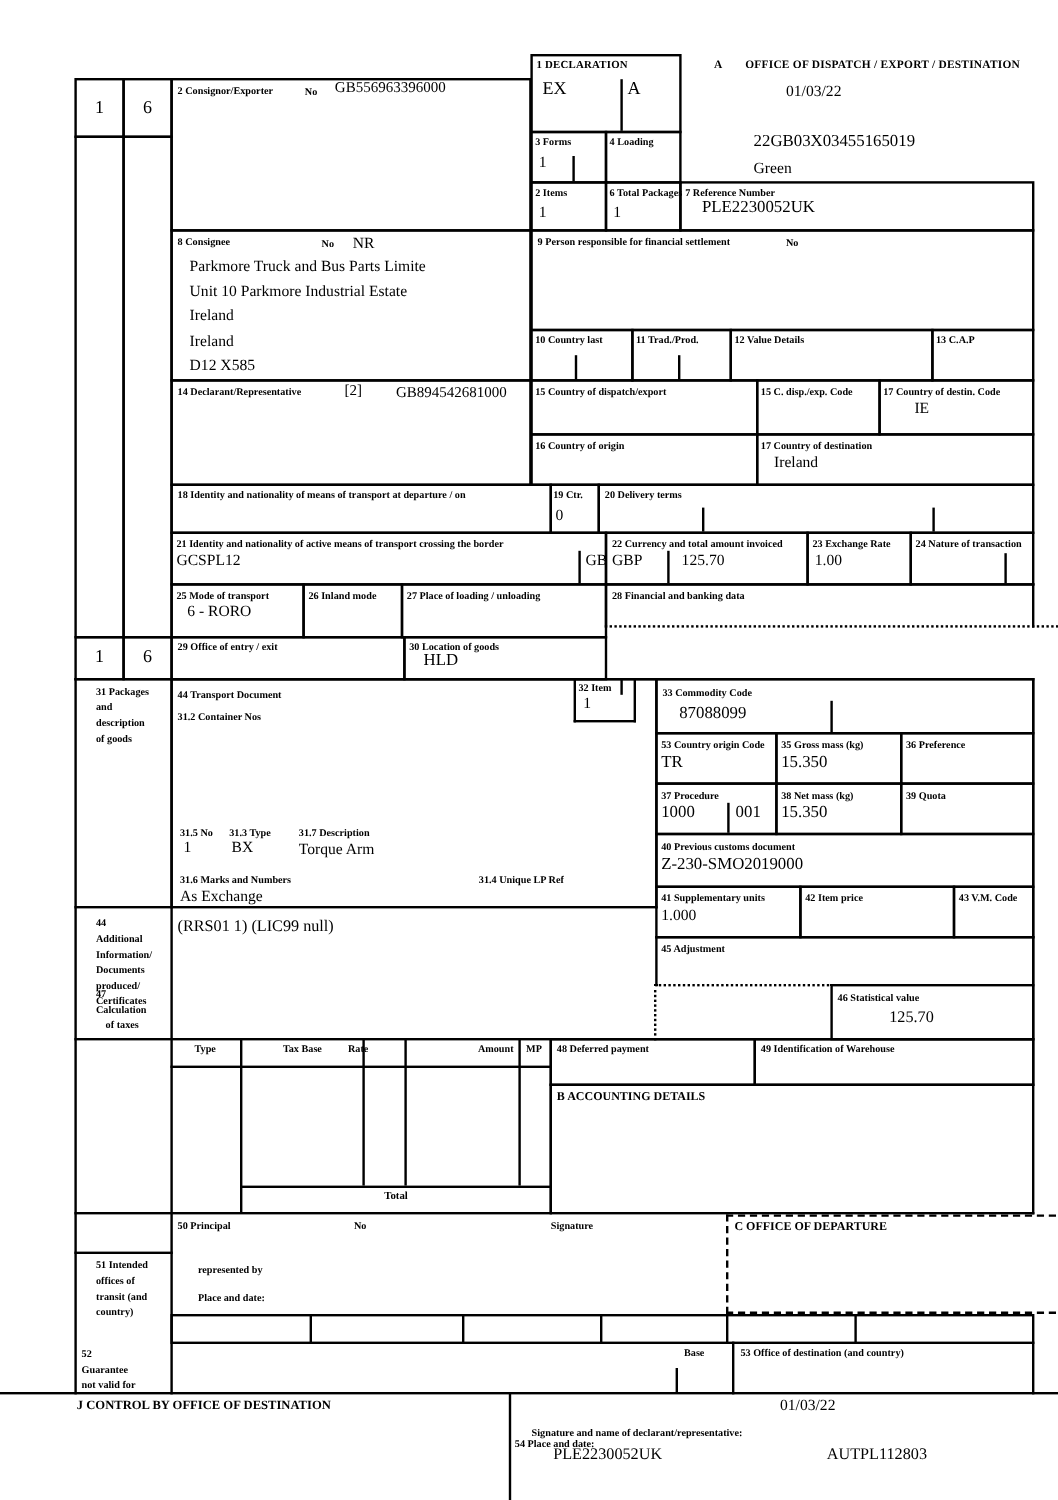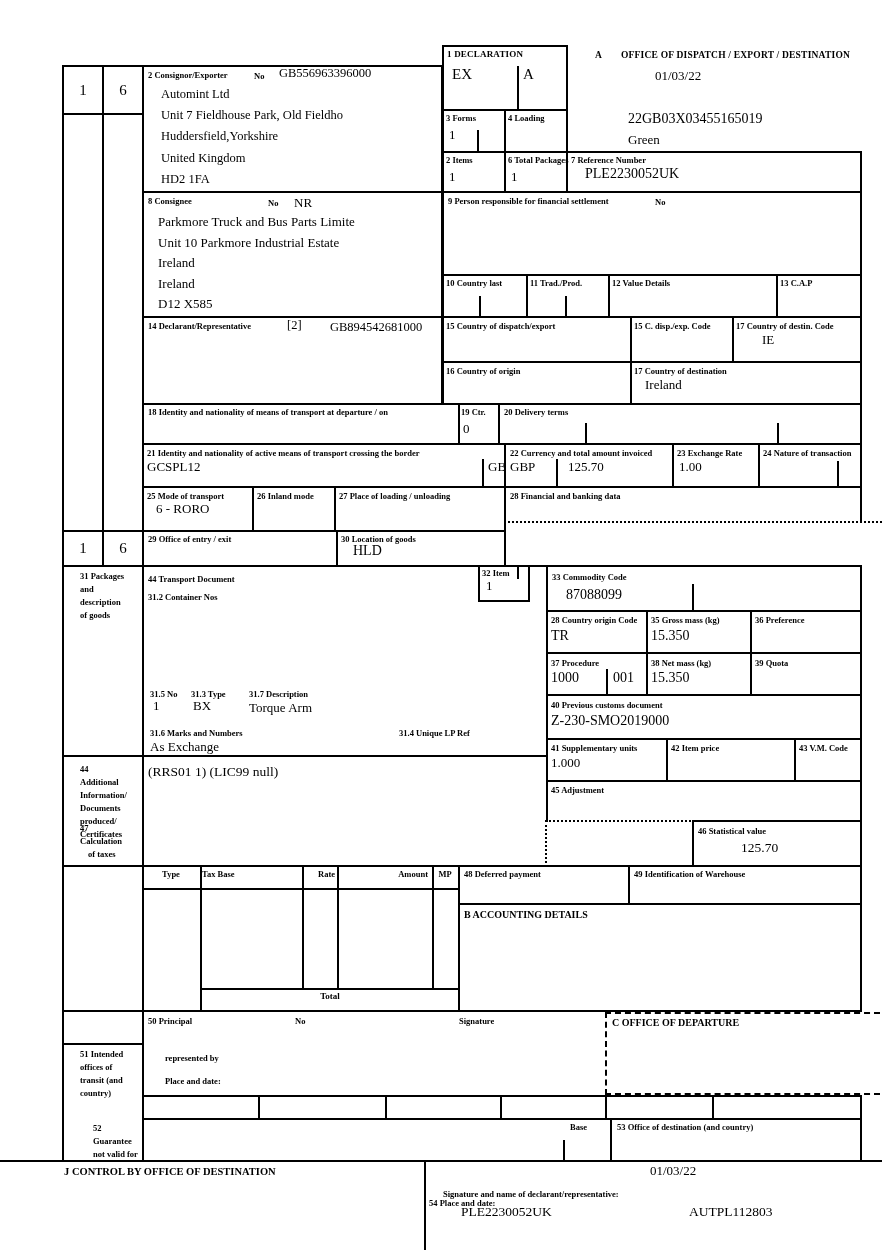--- a/index.html
+++ b/index.html
@@ -57,27 +57,20 @@
   <div class="t lblA" style="left:595px;top:50px">A</div>
   <div class="t lblA" style="left:621px;top:50px">OFFICE OF DISPATCH / EXPORT / DESTINATION</div>
   <div class="t v13" style="left:655px;top:68px">01/03/22</div>
   <div class="t v14" style="left:628px;top:111px">22GB03X03455165019</div>
   <div class="t v13" style="left:628px;top:132px">Green</div>
 
   <div class="bx" style="left:142px;top:65px;width:301px;height:128px"></div>
   <div class="t lbl" style="left:148px;top:70px">2 Consignor/Exporter</div>
   <div class="t lbl" style="left:254px;top:71px">No</div>
   <div class="t v12" style="left:279px;top:66px">GB556963396000</div>
-  <div class="t lines12" style="left:161px;top:84px">
-    <div>Automint Ltd</div>
-    <div>Unit 7 Fieldhouse Park, Old Fieldho</div>
-    <div>Huddersfield,Yorkshire</div>
-    <div>United Kingdom</div>
-    <div>HD2 1FA</div>
-  </div>
 
   <div class="bx" style="left:442px;top:109px;width:64px;height:44px"></div>
   <div class="bx" style="left:504px;top:109px;width:64px;height:44px"></div>
   <div class="t lbl" style="left:446px;top:113px">3 Forms</div>
   <div class="t v13" style="left:449px;top:127px">1</div>
   <div class="vt" style="left:477px;top:130px;height:21px"></div>
   <div class="t lbl" style="left:508px;top:113px">4 Loading</div>
   <div class="bx" style="left:442px;top:151px;width:64px;height:42px"></div>
   <div class="bx" style="left:504px;top:151px;width:64px;height:42px"></div>
   <div class="bx" style="left:566px;top:151px;width:296px;height:42px"></div>
@@ -203,21 +196,21 @@
   <div class="vt" style="left:517px;top:566px;height:13px"></div>
   <div class="t v13" style="left:486px;top:578px">1</div>
 
   <div class="bx" style="left:546px;top:565px;width:316px;height:47px"></div>
   <div class="t lbl" style="left:552px;top:572px">33 Commodity Code</div>
   <div class="t v14" style="left:566px;top:587px">87088099</div>
   <div class="vt" style="left:692px;top:584px;height:26px"></div>
   <div class="bx" style="left:546px;top:610px;width:102px;height:44px"></div>
   <div class="bx" style="left:646px;top:610px;width:106px;height:44px"></div>
   <div class="bx" style="left:750px;top:610px;width:112px;height:44px"></div>
-  <div class="t lbl" style="left:551px;top:615px">28 Country origin Code</div>
+  <div class="t lbl" style="left:551px;top:615px">53 Country origin Code</div>
   <div class="t v14" style="left:551px;top:628px">TR</div>
   <div class="t lbl" style="left:651px;top:615px">35 Gross mass (kg)</div>
   <div class="t v14" style="left:651px;top:628px">15.350</div>
   <div class="t lbl" style="left:755px;top:615px">36 Preference</div>
   <div class="bx" style="left:546px;top:652px;width:102px;height:44px"></div>
   <div class="bx" style="left:646px;top:652px;width:106px;height:44px"></div>
   <div class="bx" style="left:750px;top:652px;width:112px;height:44px"></div>
   <div class="t lbl" style="left:551px;top:658px">37 Procedure</div>
   <div class="t v14" style="left:551px;top:670px">1000</div>
   <div class="vt" style="left:606px;top:669px;height:25px"></div>
@@ -271,22 +264,22 @@
     <div style="padding-left:8px">of taxes</div>
   </div>
   <div class="vl" style="left:200px;top:865px;height:145px"></div>
   <div class="vl" style="left:302px;top:865px;height:123px"></div>
   <div class="vl" style="left:337px;top:865px;height:123px"></div>
   <div class="vl" style="left:432px;top:865px;height:123px"></div>
   <div class="vl" style="left:458px;top:865px;height:145px"></div>
   <div class="hl" style="left:142px;top:888px;width:318px"></div>
   <div class="hl" style="left:200px;top:988px;width:260px"></div>
   <div class="t lbl" style="left:142px;top:869px;width:58px;text-align:center">Type</div>
-  <div class="t lbl" style="left:202px;top:869px;width:100px;">Tax Base</div>
-  <div class="t lbl" style="left:290px;top:869px;width:45px;text-align:right">Rate</div>
+  <div class="t lbl" style="left:202px;top:869px;width:100px;text-align:center">Tax Base</div>
+  <div class="t lbl" style="left:290px;top:869px;width:45px;">Rate</div>
   <div class="t lbl" style="left:346px;top:869px;width:82px;text-align:right">Amount</div>
   <div class="t lbl" style="left:432px;top:869px;width:26px;text-align:center">MP</div>
   <div class="t lbl" style="left:200px;top:991px;width:260px;text-align:center;font-size:9px">Total</div>
 
   <div class="bx" style="left:458px;top:865px;width:172px;height:40px"></div>
   <div class="bx" style="left:628px;top:865px;width:234px;height:40px"></div>
   <div class="t lbl" style="left:464px;top:869px">48 Deferred payment</div>
   <div class="t lbl" style="left:634px;top:869px">49 Identification of Warehouse</div>
   <div class="bx" style="left:458px;top:903px;width:404px;height:109px;border-right:none;border-bottom:none"></div>
   <div class="t hdr" style="left:464px;top:909px">B ACCOUNTING DETAILS</div>
@@ -309,21 +302,21 @@
   <div class="hdash" style="left:605px;top:1093px;width:275px"></div>
   <div class="t hdr" style="left:612px;top:1017px">C OFFICE OF DEPARTURE</div>
 
   <div class="bx" style="left:142px;top:1095px;width:720px;height:25px"></div>
   <div class="vl" style="left:258px;top:1095px;height:25px"></div>
   <div class="vl" style="left:385px;top:1095px;height:25px"></div>
   <div class="vl" style="left:500px;top:1095px;height:25px"></div>
   <div class="vl" style="left:605px;top:1095px;height:25px"></div>
   <div class="vl" style="left:712px;top:1095px;height:25px"></div>
 
-  <div class="t lblstack" style="left:93px;top:1122px">
+  <div class="t lblstack" style="left:68px;top:1122px">
     <div>52</div>
     <div>Guarantee</div>
     <div>not valid for</div>
   </div>
   <div class="t lbl" style="left:570px;top:1122px">Base</div>
   <div class="vt" style="left:563px;top:1140px;height:20px"></div>
   <div class="vl" style="left:610px;top:1118px;height:44px"></div>
   <div class="vl" style="left:860px;top:1118px;height:44px"></div>
   <div class="t lbl" style="left:617px;top:1122px">53 Office of destination (and country)</div>
 

